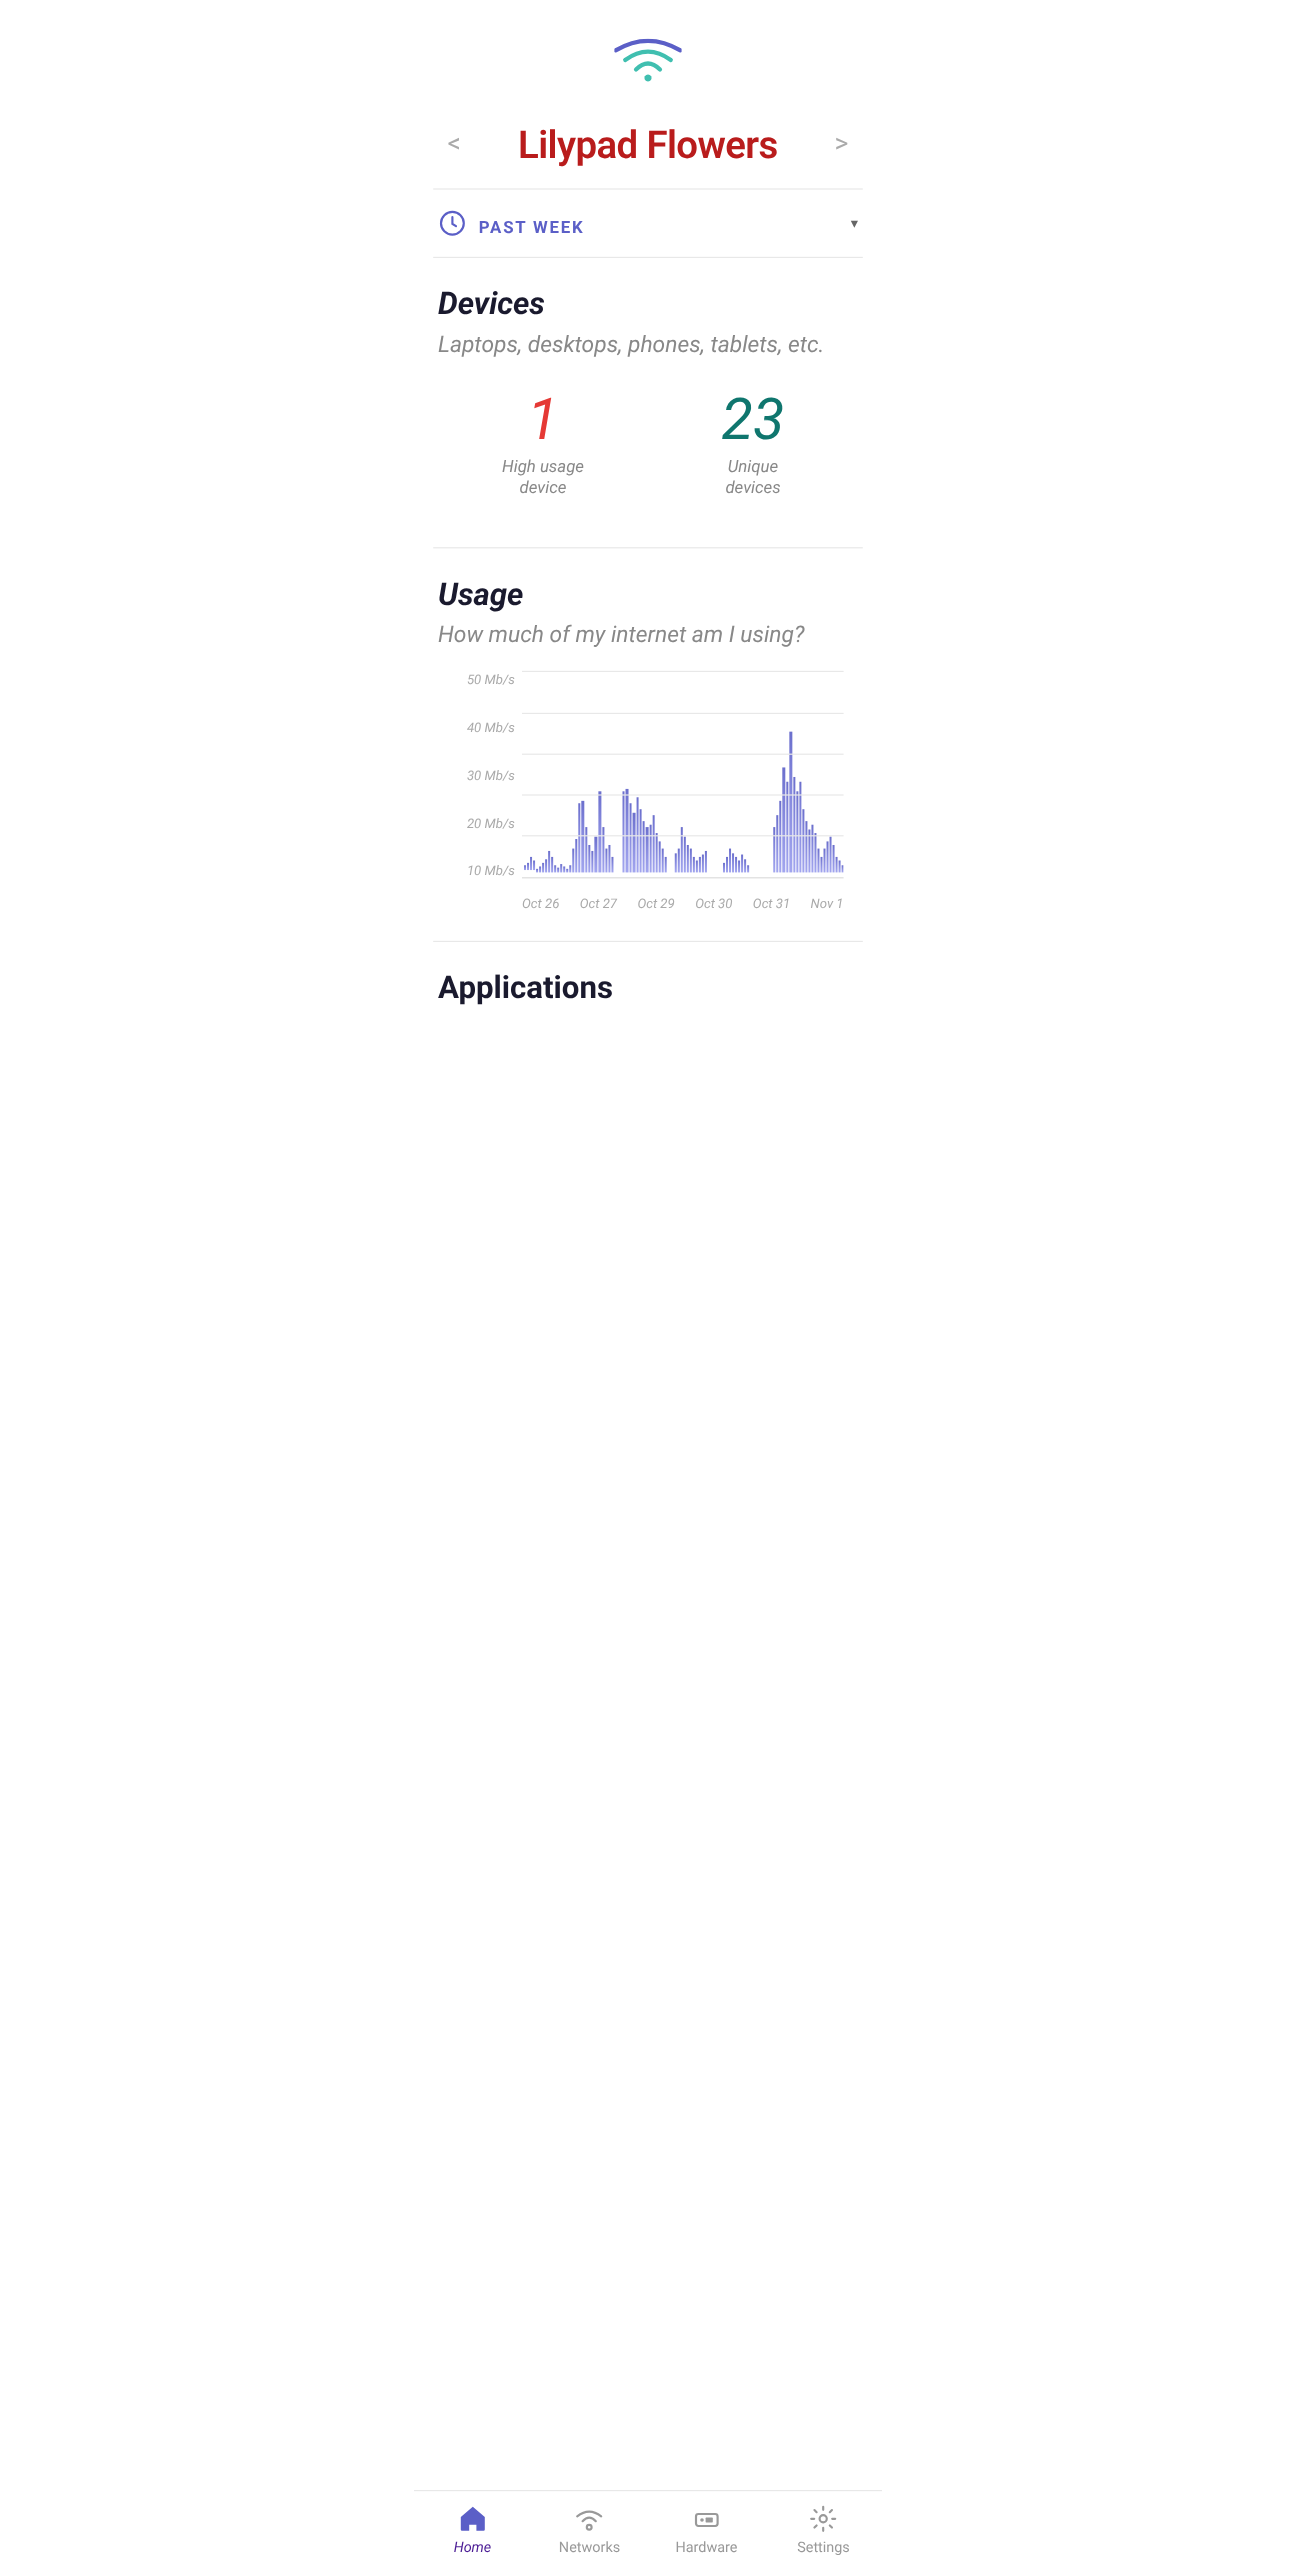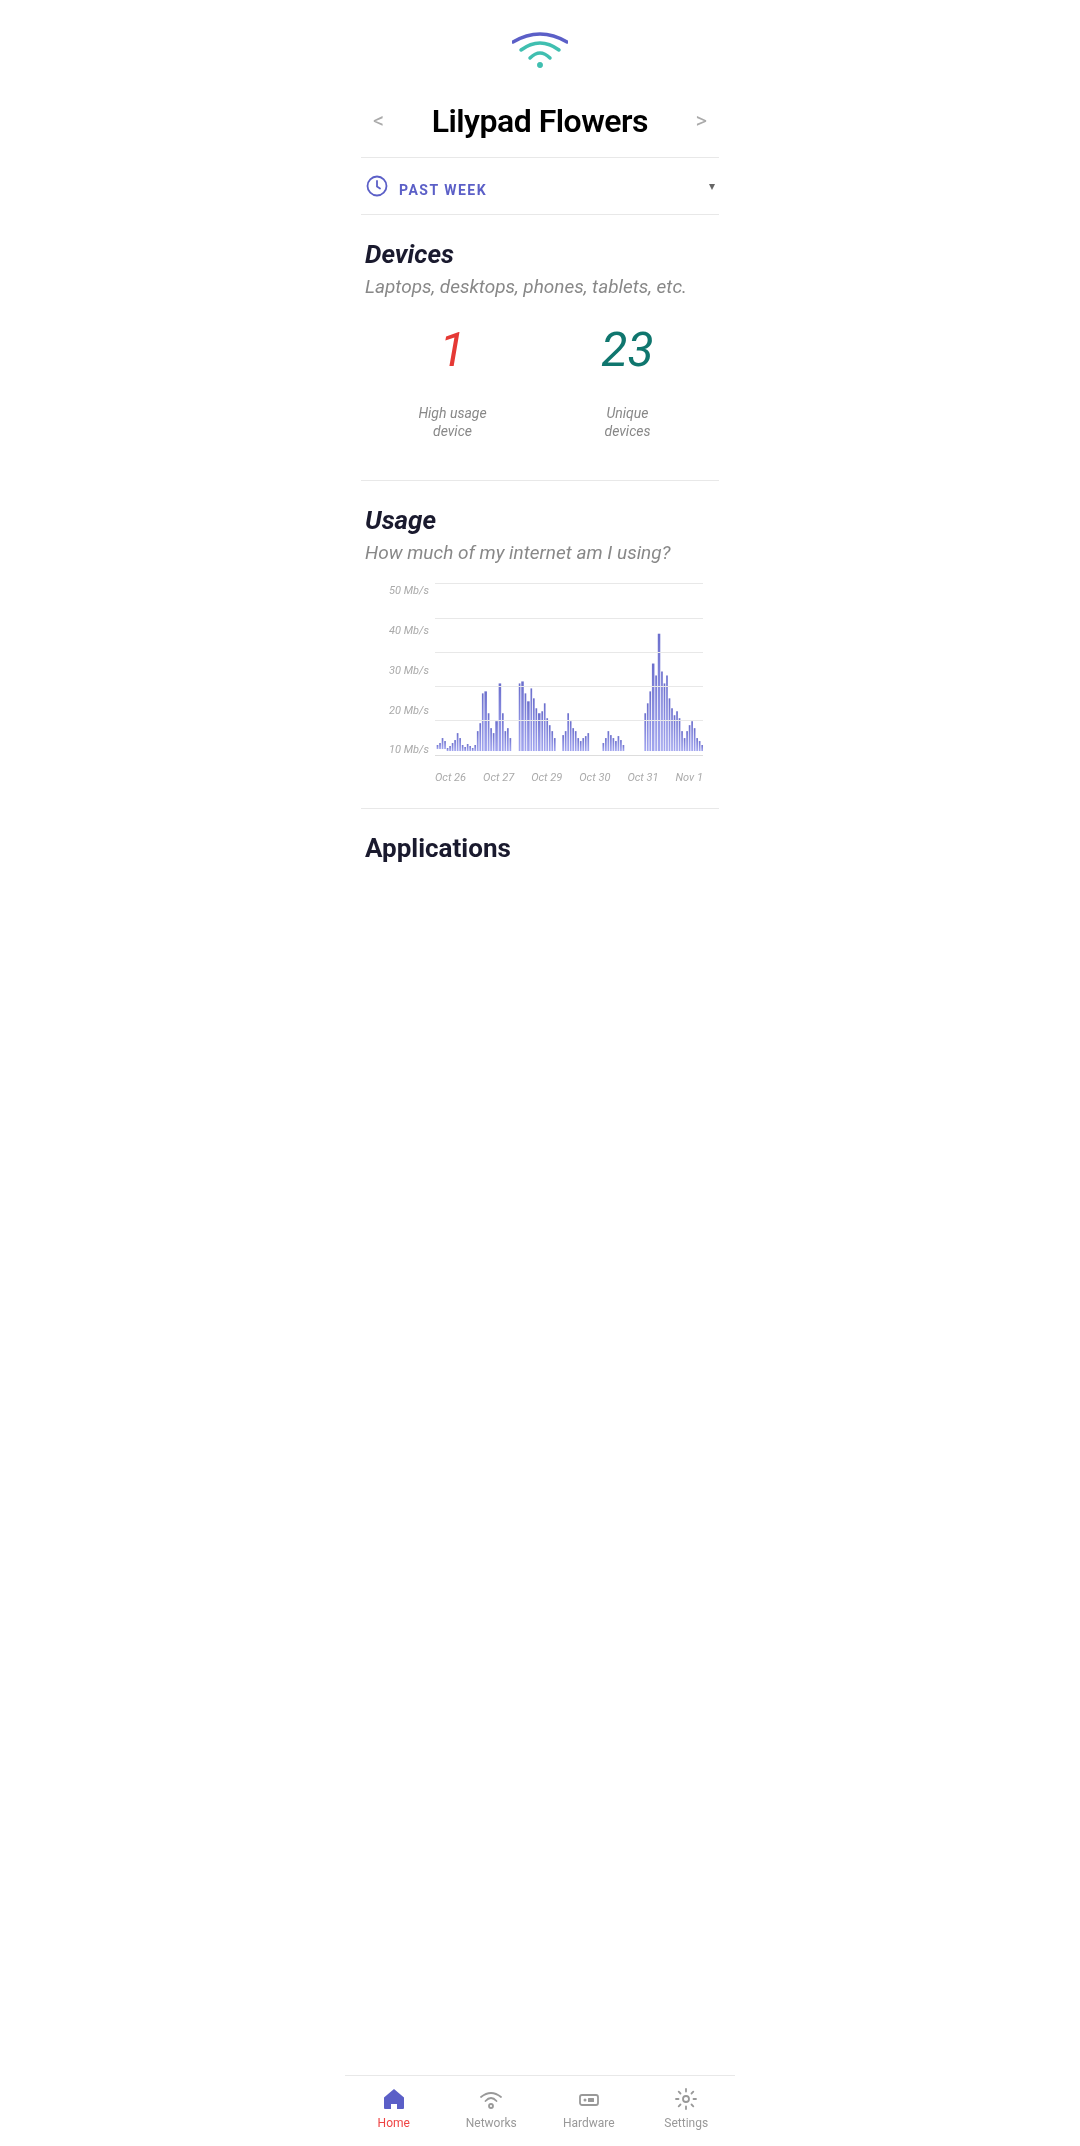--- a/index.html
+++ b/index.html
@@ -35,21 +35,21 @@
     .nav-arrow {
       font-size: 22px;
       color: #aaa;
       cursor: pointer;
       padding: 8px;
     }
 
     .header-title {
       font-size: 32px;
       font-weight: 600;
-      color: #000000;
+      color: #b91c1c;
       letter-spacing: -0.5px;
     }
 
     .divider {
       height: 1px;
       background: #e8e8e8;
       margin: 0 16px;
     }
 
     .time-filter-row {
@@ -141,21 +141,20 @@
       font-size: 22px;
       font-weight: 400;
       color: #5b5fc7;
       vertical-align: super;
     }
 
     .stat-label {
       font-size: 14px;
       color: #888;
       line-height: 1.3;
-      margin-top: 24px;
     }
 
     .chart-container {
       position: relative;
       margin: 0 12px 8px;
       height: 200px;
     }
 
     .chart-y-labels {
       position: absolute;
@@ -231,21 +230,22 @@
       cursor: pointer;
       flex: 1;
     }
 
     .nav-item-label {
       font-size: 12px;
       color: #999;
     }
 
     .nav-item-label.active {
-      color: #ef4444;
+      color: #4c1d95;
+      font-style: italic;
     }
 
     .nav-icon {
       width: 26px;
       height: 26px;
     }
 
     .applications-section {
       padding: 24px 20px 80px;
     }

